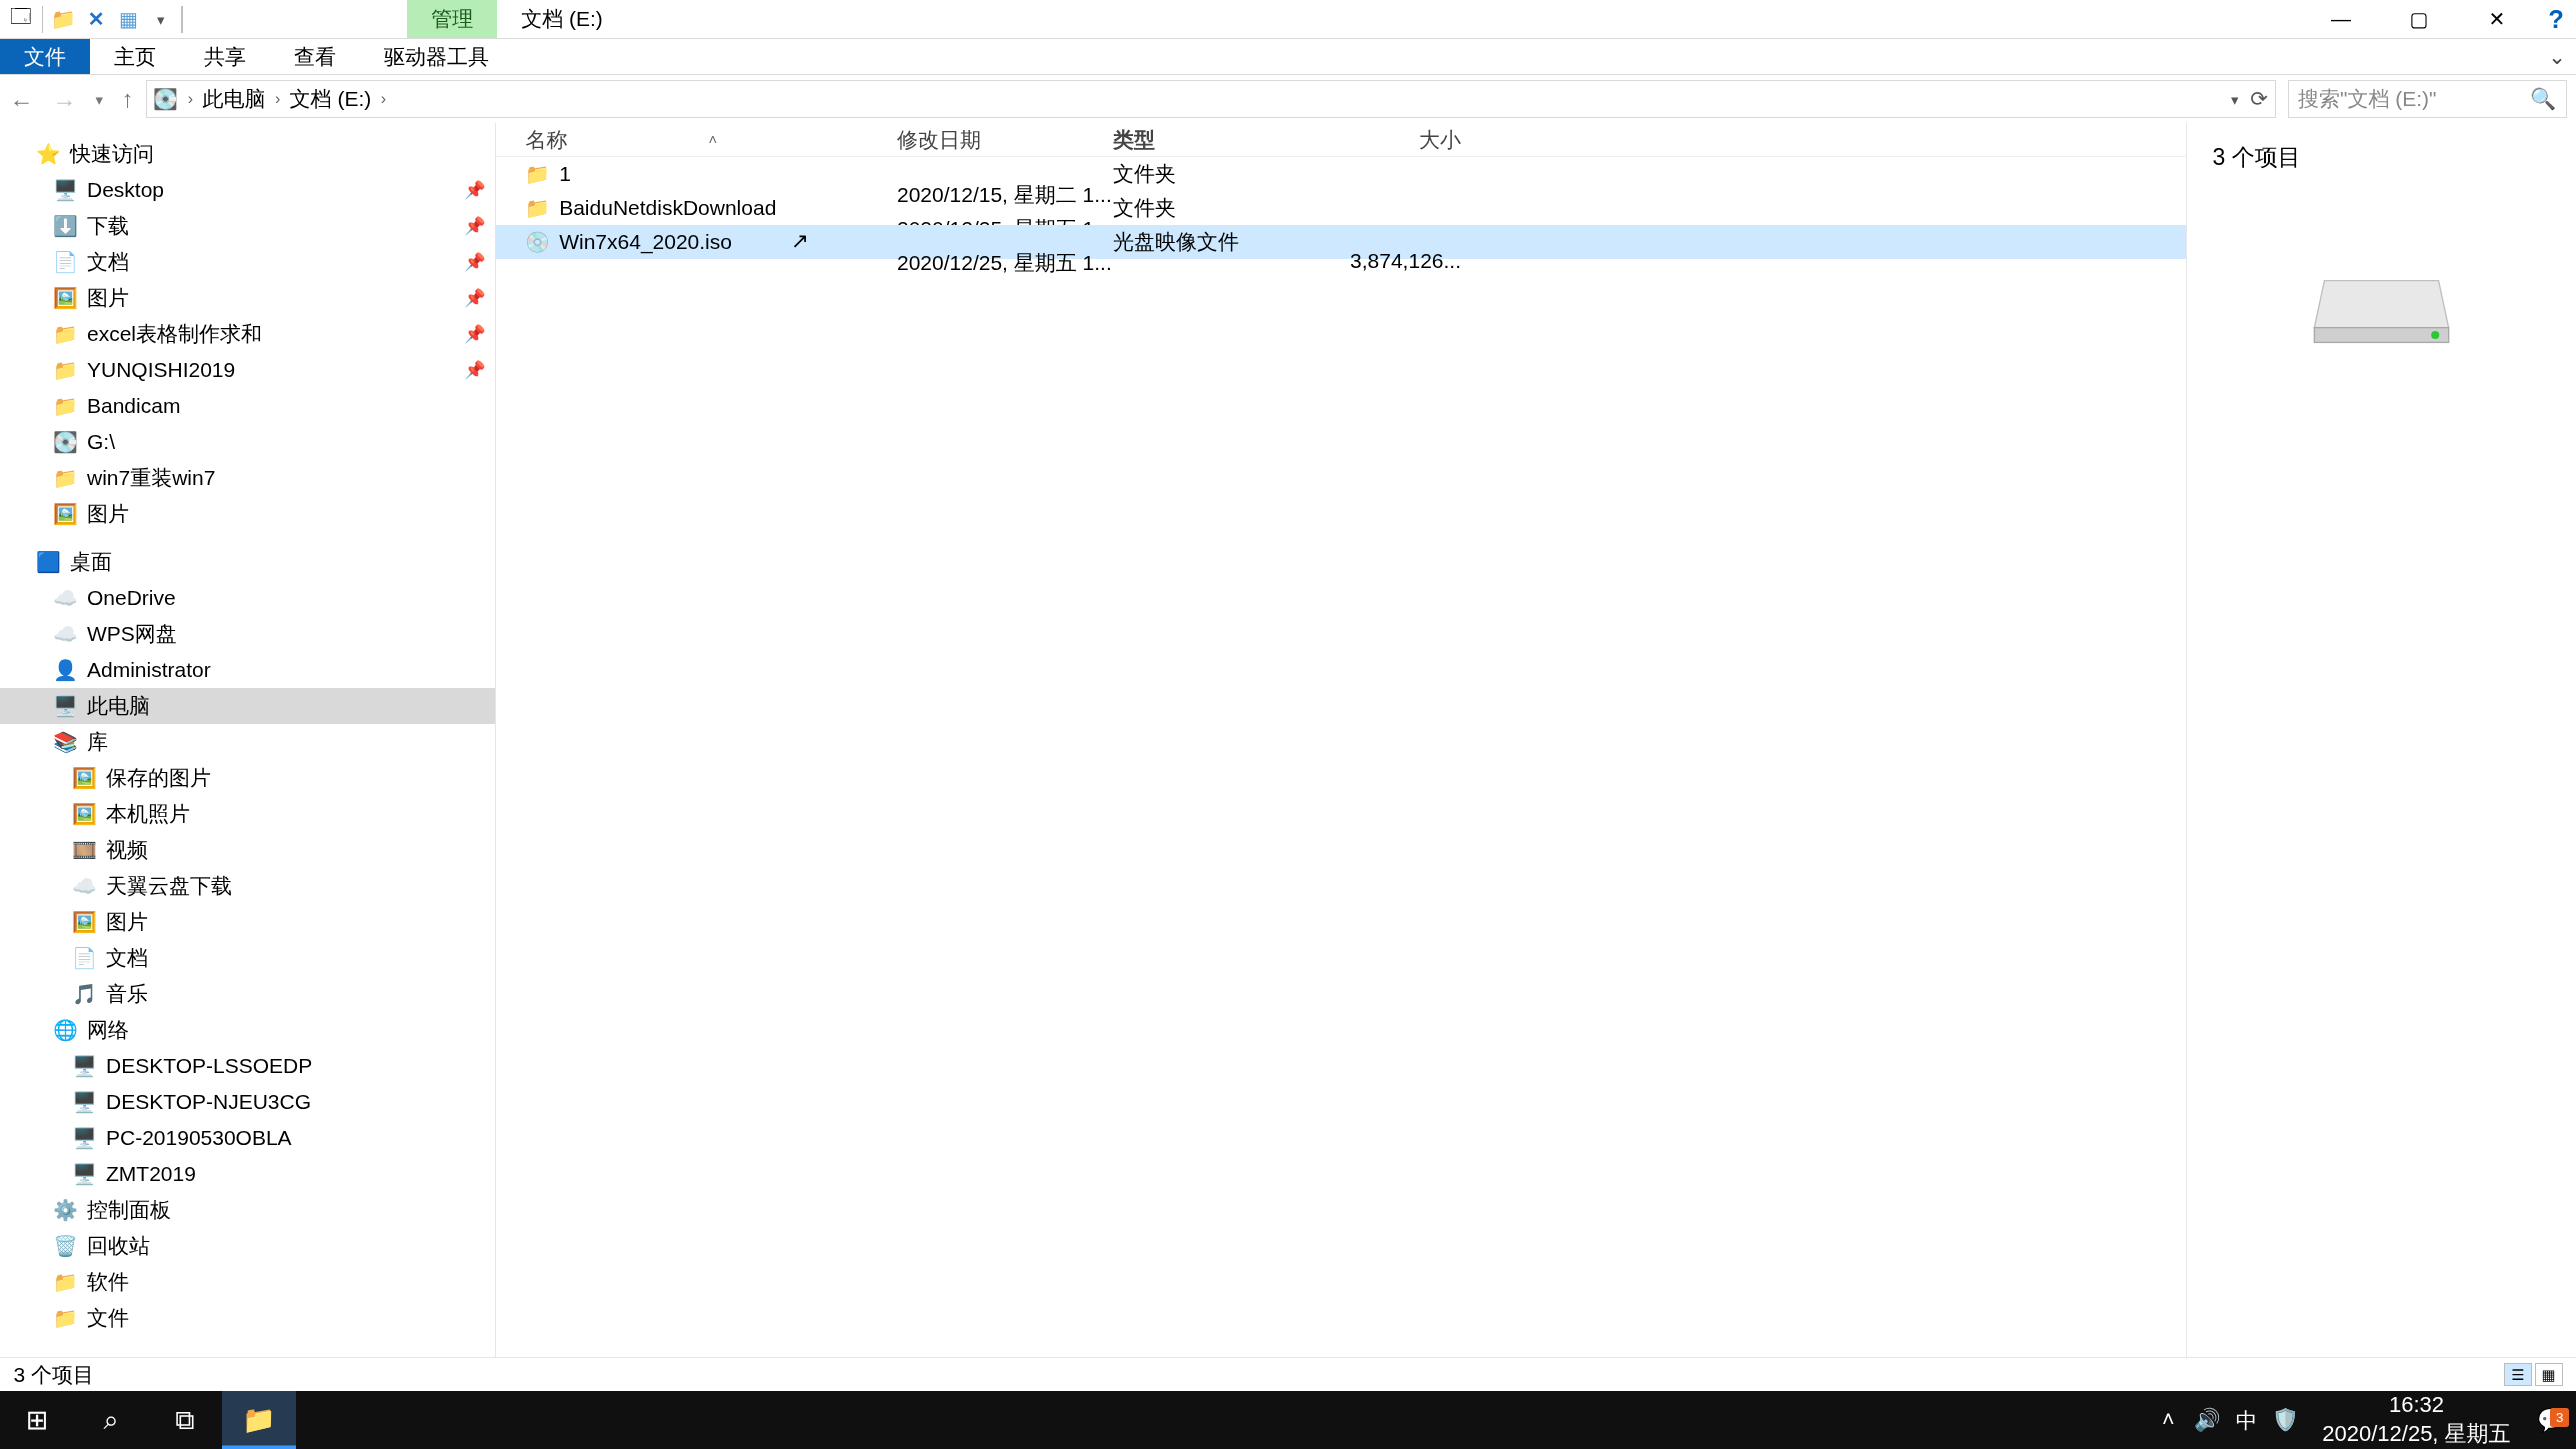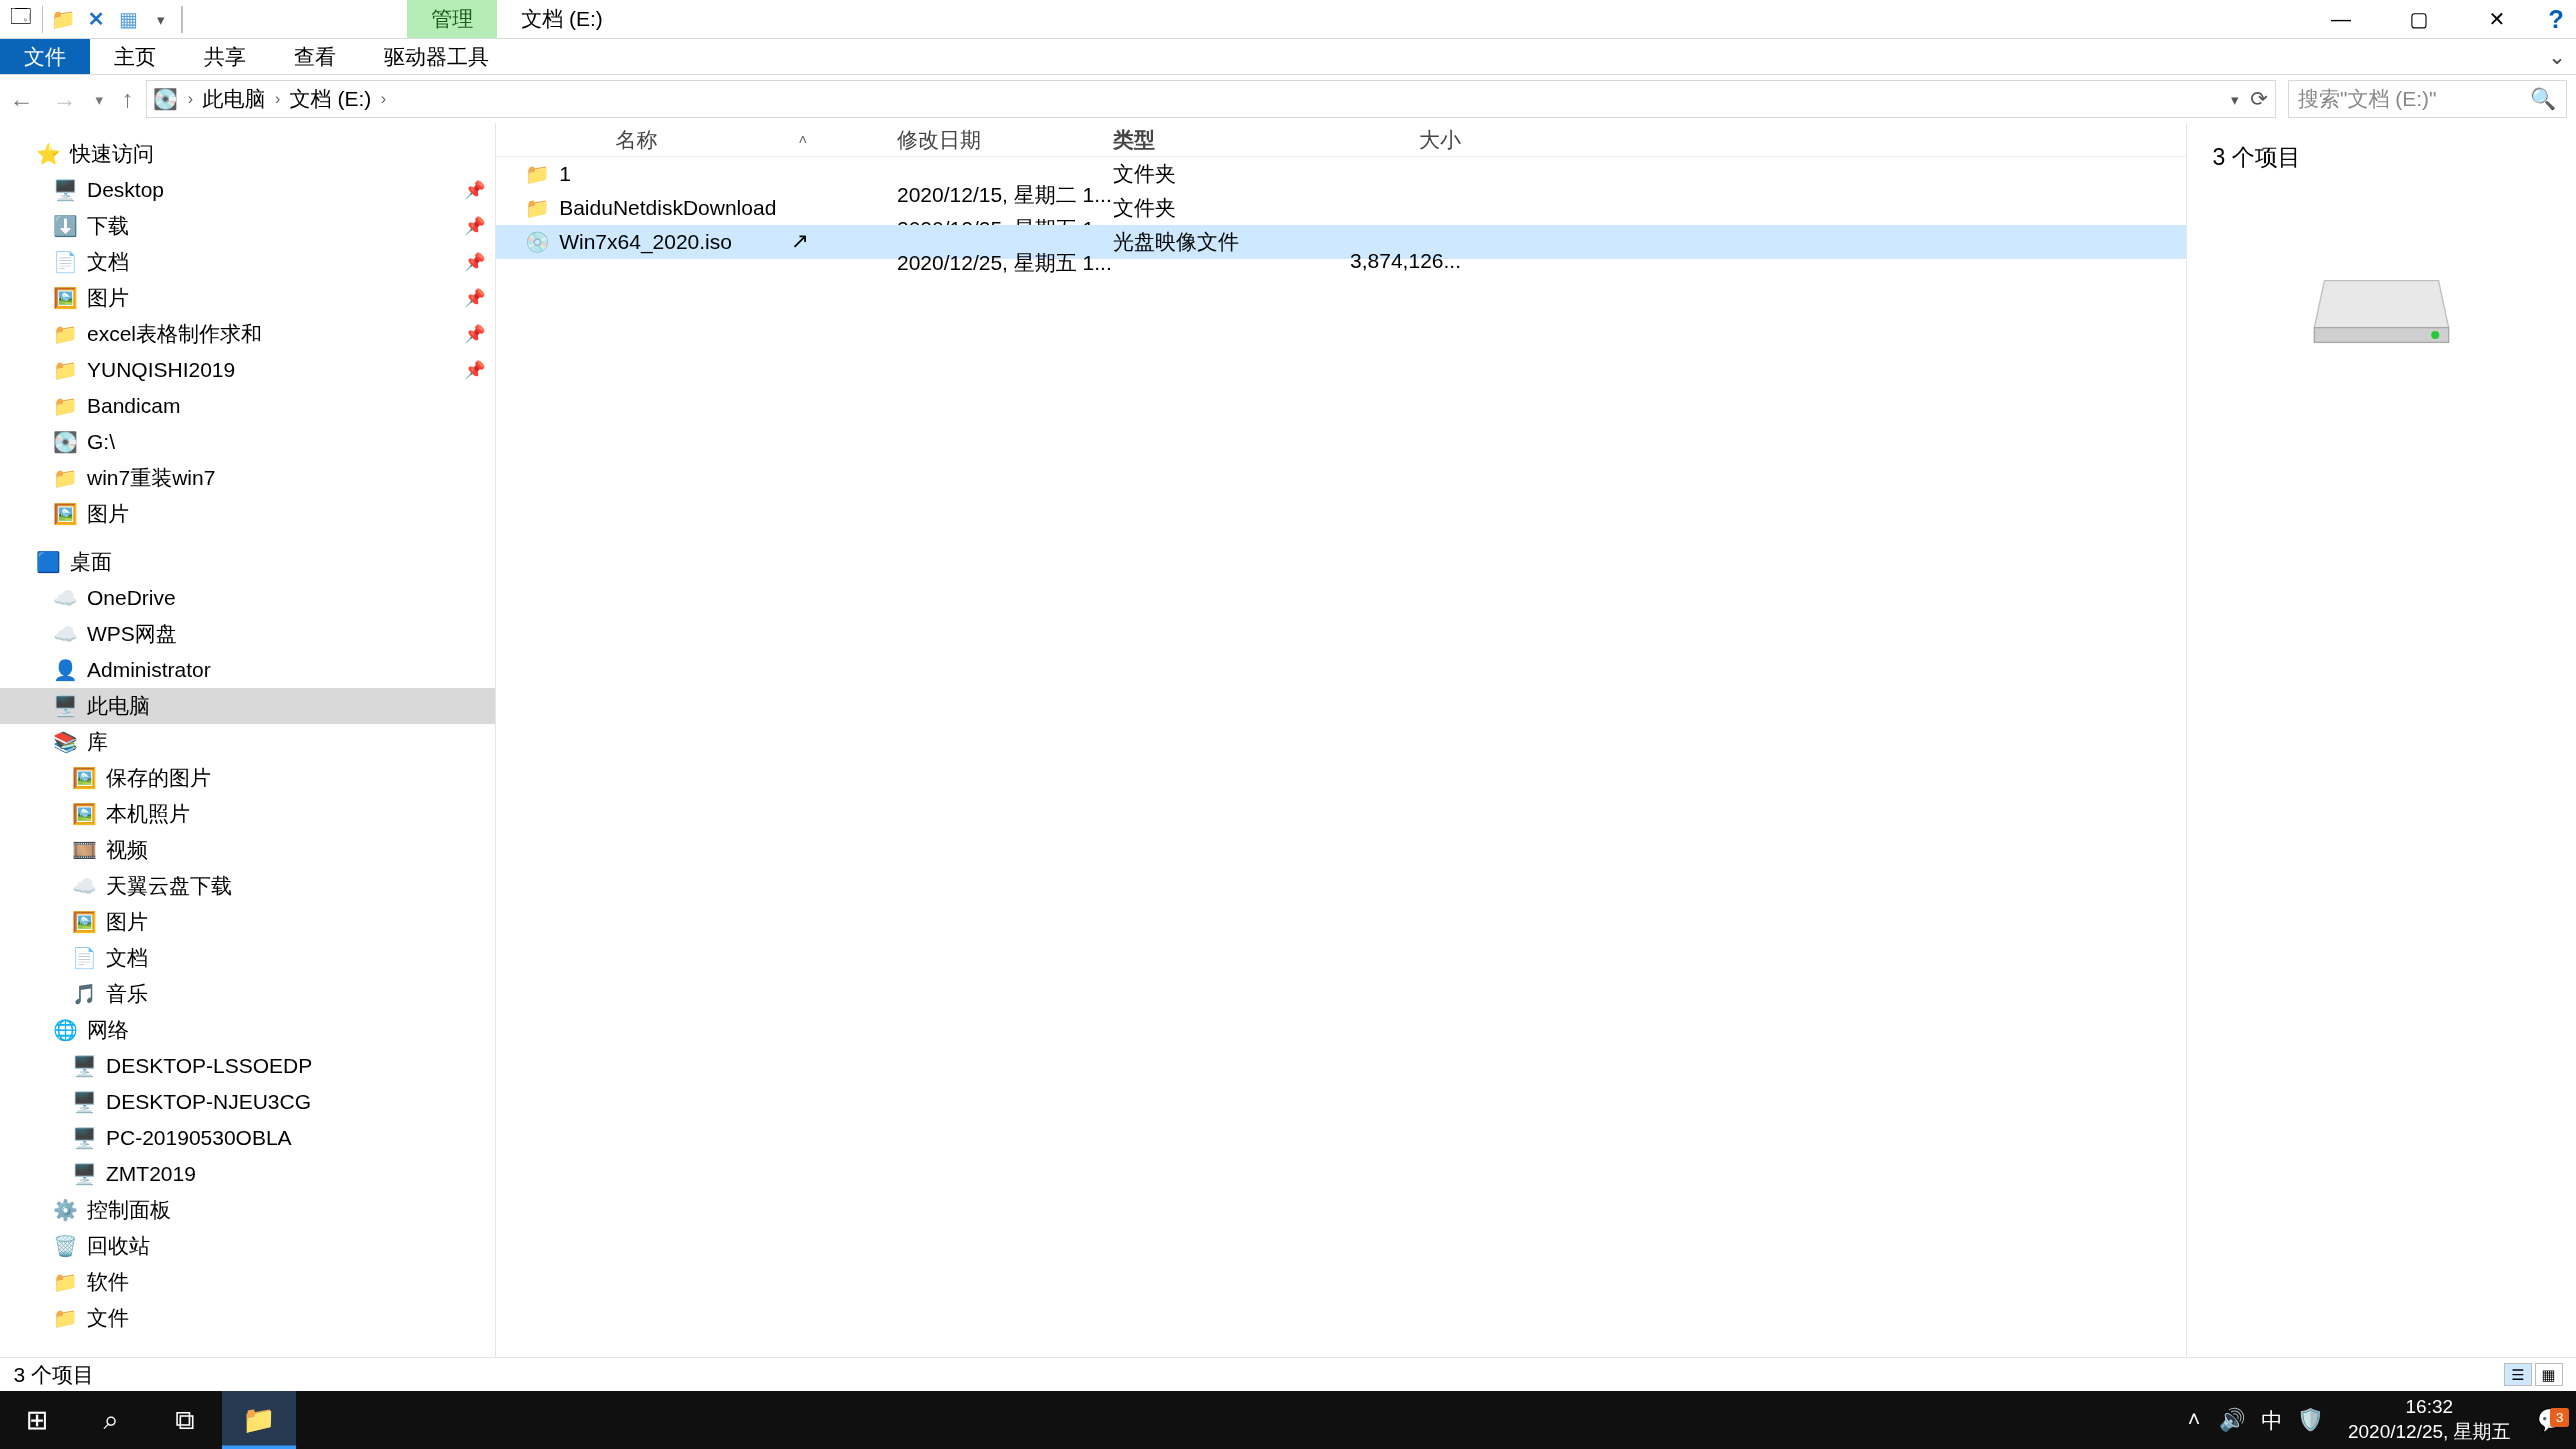--- a/index.html
+++ b/index.html
@@ -42,21 +42,21 @@
   .tree-item.selected { background: #d9d9d9; }
   .tree-item .pin { margin-left: auto; color: #9a9a9a; font-size: 17.4px; }
   .tree-spacer { height: 12px; }
   .ti-icon { width: 27px; text-align: center; margin-right: 8px; font-size: 20px; }
   .indent1 { padding-left: 35px; }
   .indent2 { padding-left: 52px; }
   .indent3 { padding-left: 71px; }
   
   .list { flex: 1; display: flex; flex-direction: column; border-right: 0.7px solid #e6e6e6; }
   .list-head { height: 34px; display: flex; align-items: center; border-bottom: 0.7px solid #eee; font-size: 21px; color: #444; }
-  .col-name { width: 401px; padding-left: 29.5px; display:flex; align-items:center; gap:141px;justify-content:center;}
+  .col-name { width: 401px; padding-left: 29.5px; display:flex; align-items:center; gap:141px;}
   .sort-caret{ font-size:14.8px; color:#666;}
   .col-date { width: 216px; }
   .col-type { width: 182px; font-weight: bold; }
   .col-size { width: 193px; text-align: right; padding-right: 27px; }
   .row { height: 34px; display: flex; align-items: center; font-size: 21px; }
   .row.selected { background: #cde8ff; }
   .row .c-name { width: 401px; padding-left: 29.5px; display: flex; align-items: center; gap: 10.7px; }
   .row .c-date { width: 216px; margin-top: 41px; }
   .row .c-type { width: 182px; }
   .row .c-size { width: 193px; text-align: right; padding-right: 27px; margin-top: 38px; }
@@ -71,21 +71,21 @@
   .statusbar { height: 34px; border-top: 0.7px solid #e6e6e6; display: flex; align-items: center; padding: 0 13.4px; font-size: 21px; }
   .view-toggles { margin-left:auto; display:flex; gap:2.7px;}
   .view-btn { width:28px; height:23px; border:0.7px solid #bcbcbc; display:flex; align-items:center; justify-content:center; font-size:14.8px;}
   .view-btn.active{ background:#cde8ff;}
   
   .taskbar { width: 2576px; height: 58px; background: #101010; display: flex; align-items: stretch; color: #fff; }
   .tb-btn { width: 74px; display: flex; align-items: center; justify-content: center; font-size: 27px; }
   .tb-btn.active { background: #263a52; box-shadow: inset 0 -3.4px 0 #3a9bff; }
   .tb-right { margin-left: auto; display: flex; align-items: center; }
   .tray-ico { width: 39px; display:flex; align-items:center; justify-content:center; font-size:21.5px;}
-  .clock { padding: 0 17.4px; text-align: center; font-size: 19px; line-height: 1.3; }
+  .clock { padding: 0 17.4px; text-align: center; font-size: 22px; line-height: 1.3; }
   .notif { width: 48px; display:flex; align-items:center; justify-content:center; font-size:23px; position:relative;}
   .notif-badge{ position:absolute; bottom:6.7px; right:6.7px; background:#e8601e; font-size:13.4px; width:19px; height:19px; border-radius:2.7px; display:flex; align-items:center;justify-content:center;}
 </style>
 </head>
 <body>
 
 <div class="window">
 
   <div class="titlebar">
     <div class="titlebar-left">

